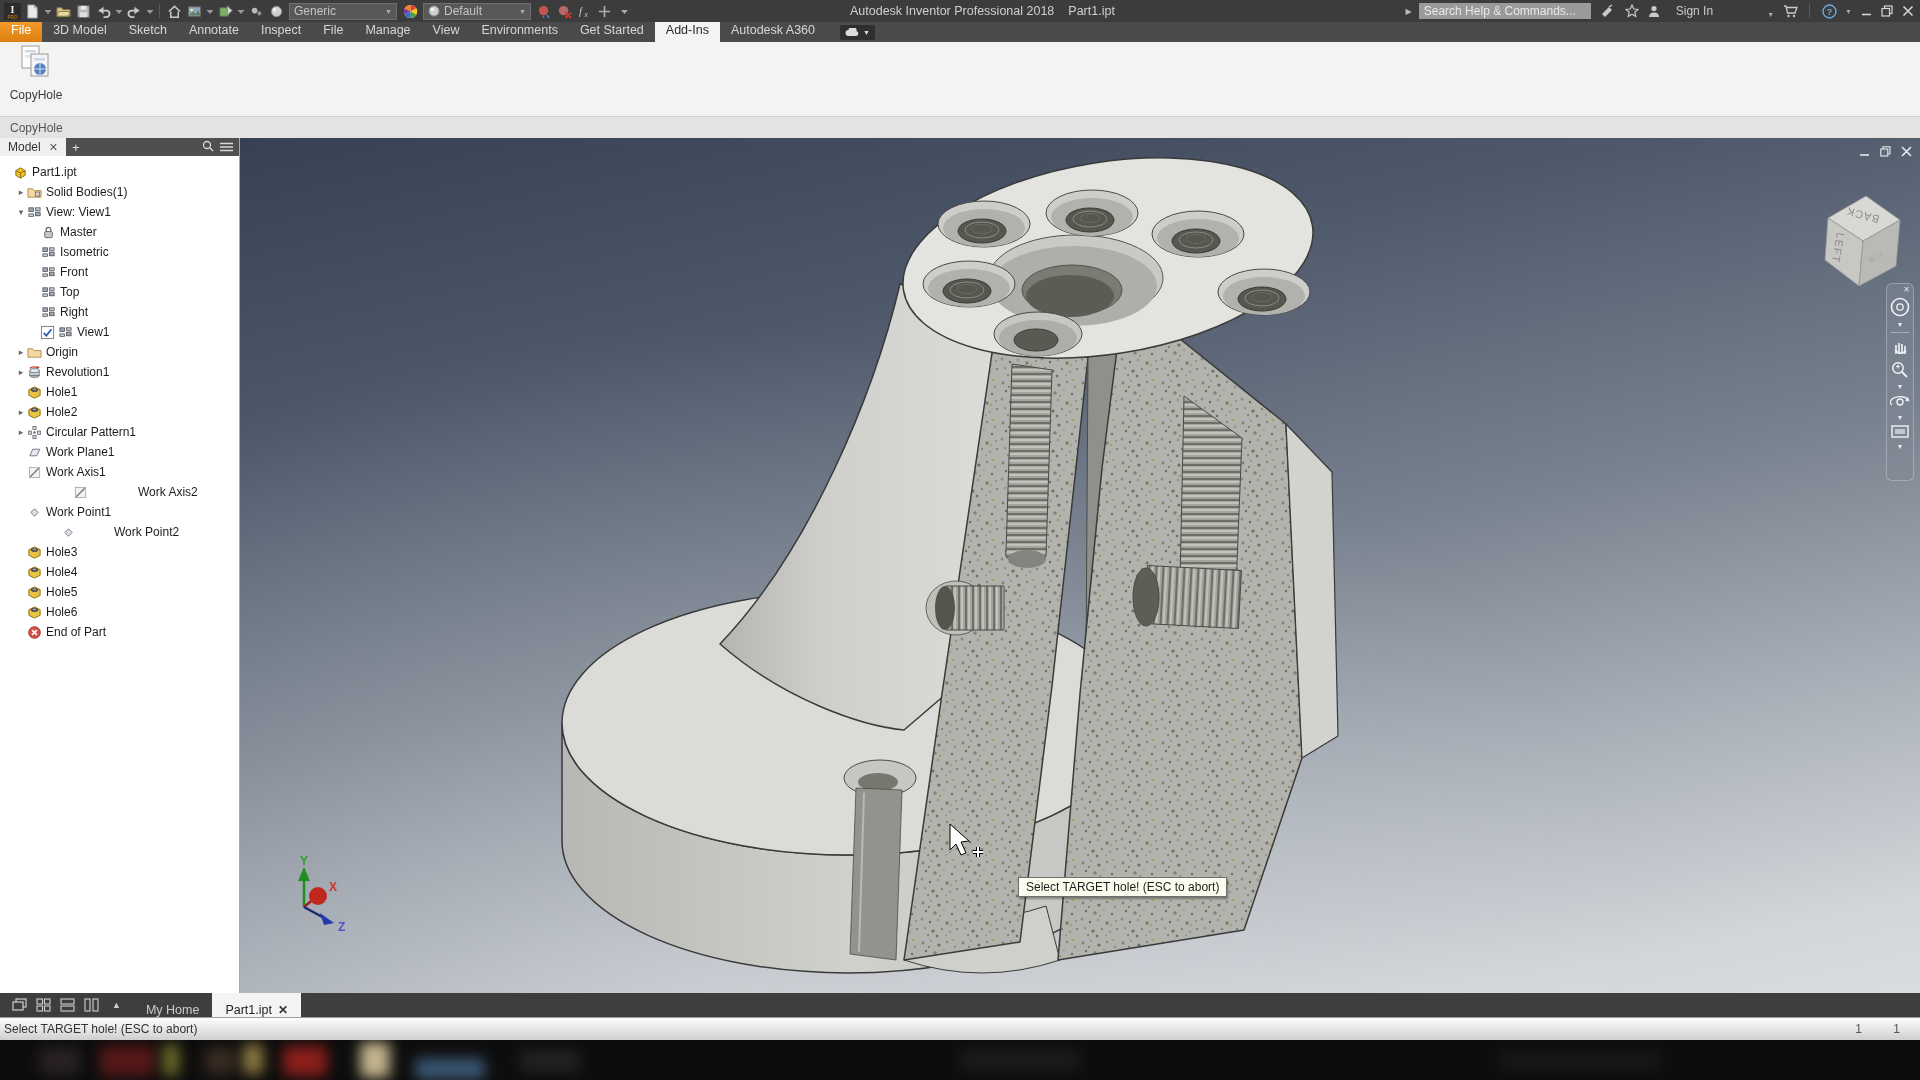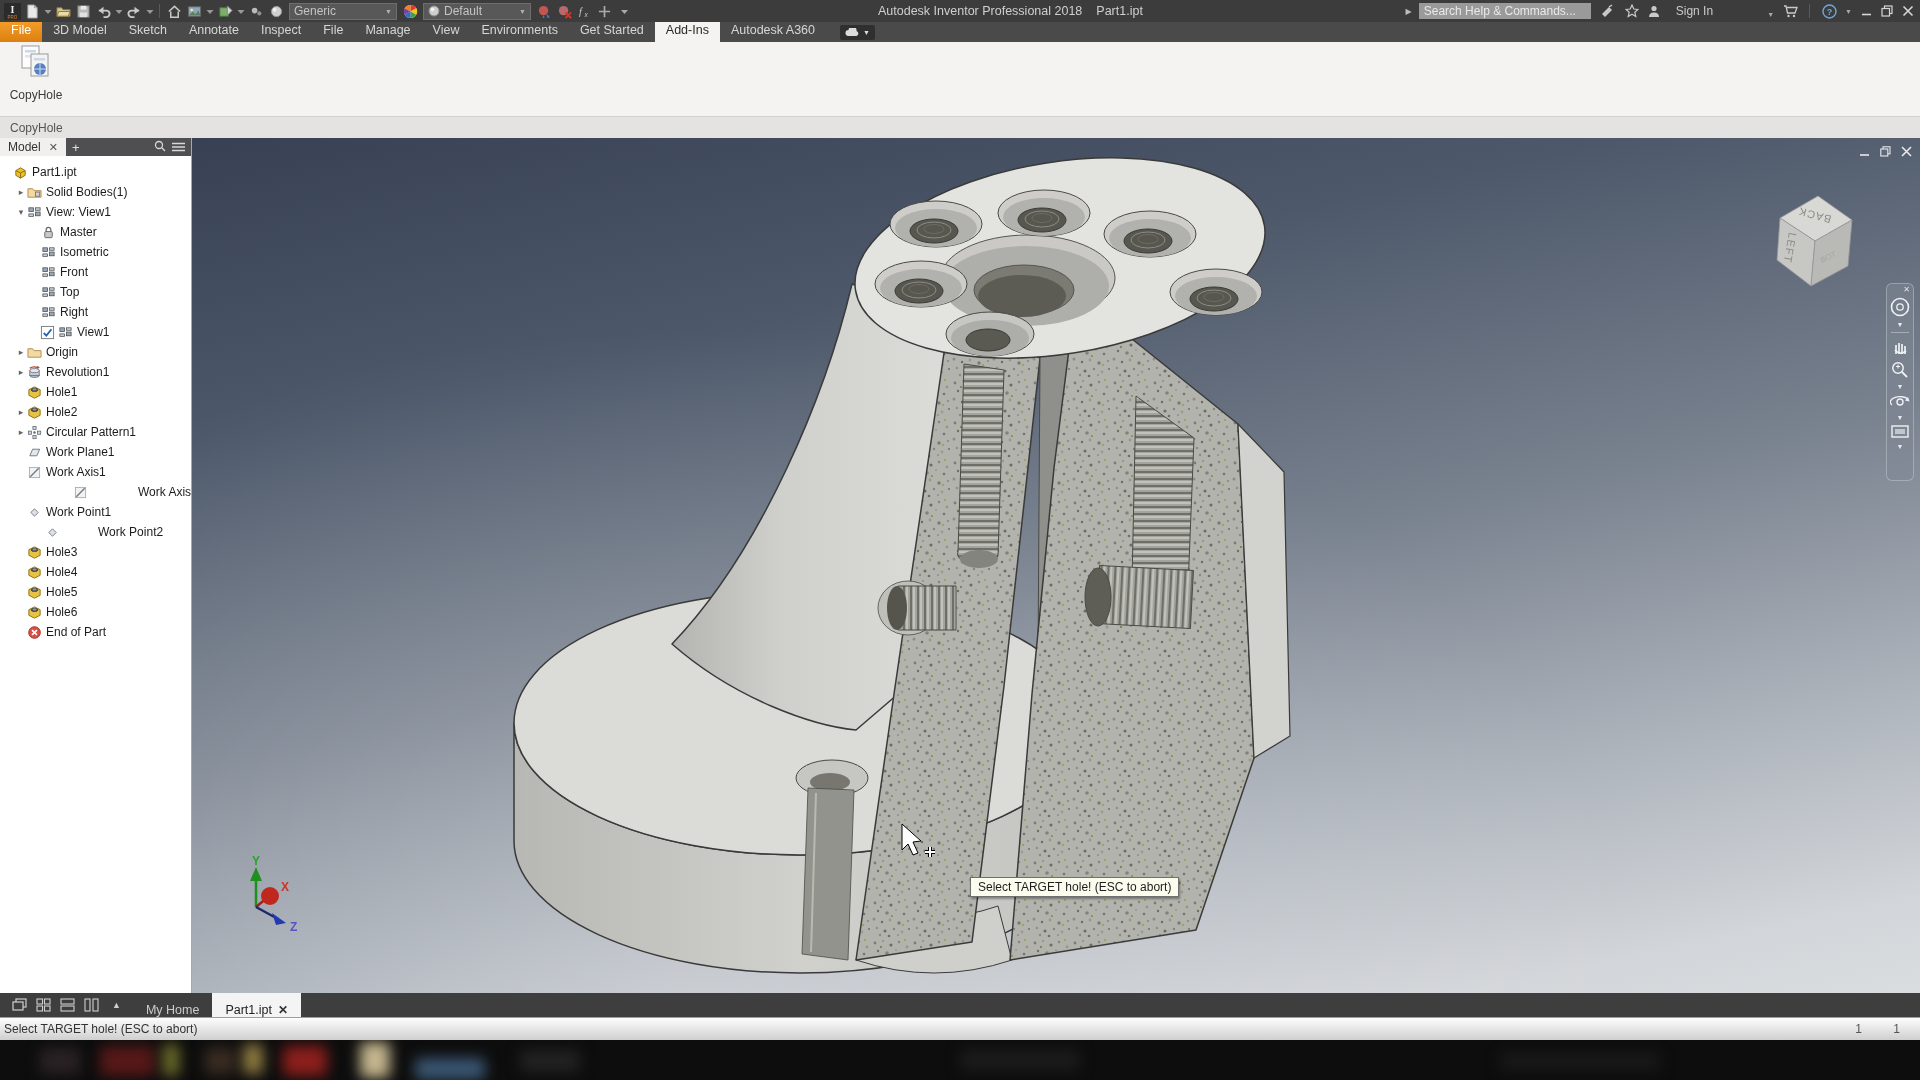--- a/index.html
+++ b/index.html
@@ -8,21 +8,21 @@
 
   
   .titlebar { height:22px; background:#3c3c3c; display:flex; align-items:center; color:#c9c9c9; font-size:12px; position:relative; flex:0 0 auto; }
   .qat { display:flex; align-items:center; gap:2px; padding-left:3px; }
   .qat-icon { display:flex; align-items:center; justify-content:center; width:18px; height:18px; }
   .qat-icon svg { display:block; }
   .qat-sep { width:1px; height:14px; background:#5a5a5a; margin:0 3px; }
   .qat-drop { display:flex; align-items:center; justify-content:center; width:9px; height:18px; color:#aaa; font-size:7px; }
   .tb-combobox { display:flex; align-items:center; gap:4px; background:#585858; border:1px solid #6e6e6e; height:17px; padding:0 4px; min-width:108px; color:#c4c4c4; margin:0 2px; }
   .tb-combobox .cb-arrow { margin-left:auto; font-size:7px; color:#b0b0b0; }
-  .app-title { position:absolute; left:878px; top:0; height:22px; display:flex; align-items:center; gap:14px; color:#cfcfcf; font-size:12.5px; white-space:nowrap; }
+  .app-title { position:absolute; left:850px; top:0; height:22px; display:flex; align-items:center; gap:14px; color:#cfcfcf; font-size:12.5px; white-space:nowrap; }
   .tb-right { position:absolute; right:0; top:0; height:22px; display:flex; align-items:center; gap:7px; padding-right:5px; }
   .search-arrow { color:#bdbdbd; font-size:8px; }
   .search-box { width:172px; height:16px; background:#9a9a9a; color:#e9e9e9; border:none; font-size:12px; padding:0 5px; display:flex; align-items:center; }
   .signin { display:flex; align-items:flex-end; gap:16px; color:#c9c9c9; }
   .win-btn { width:14px; height:14px; display:flex; align-items:center; justify-content:center; }
 
   
   .tabrow { height:20px; background:#4a4a4a; display:flex; align-items:flex-end; flex:0 0 auto; }
   .rtab { height:20px; display:flex; align-items:center; padding:12px 11px; color:#d6d6d6; font-size:12.5px; cursor:default; white-space:nowrap; }
   .rtab.accent { background:linear-gradient(#f6a22d,#dd7f10); color:#fff; }
@@ -30,21 +30,21 @@
   .a360-sync { margin-left:14px; height:15px; display:flex; align-items:center; gap:3px; background:#2f2f2f; border-radius:2px; padding:0 5px; margin-bottom:2px; color:#ddd; font-size:7px; }
 
   
   .ribbon { height:74px; background:#f4f3f2; display:flex; flex:0 0 auto; }
   .big-btn { width:64px; margin-left:4px; margin-top:2px; display:flex; flex-direction:column; align-items:center; justify-content:flex-start; gap:2px; }
   .big-btn .lbl { font-size:12px; color:#3a3a3a; }
   .panel-strip { height:22px; background:#e4e3e2; border-top:1px solid #d2d1d0; display:flex; align-items:center; padding-left:10px; font-size:12px; color:#555; flex:0 0 auto; }
 
   
   .main { flex:1 1 auto; display:flex; min-height:0; }
-  .browser { width:192px; background:#fff; border-right:1px solid #a9a9a9; display:flex; flex-direction:column; }
+  .browser { width:240px; background:#fff; border-right:1px solid #a9a9a9; display:flex; flex-direction:column; }
   .btabs { height:18px; display:flex; align-items:stretch; background:#4f4f51; flex:0 0 auto; }
   .btab-model { background:#f1f0ef; display:flex; align-items:center; gap:8px; padding:0 8px; font-size:12px; color:#333; }
   .btab-close { color:#555; font-size:11px; }
   .btab-rest { flex:1; display:flex; align-items:center; color:#e3e3e3; padding:0 6px; gap:6px; }
   .btab-rest .spacer { flex:1; }
   .tree { flex:1; overflow:hidden; padding-top:6px; }
   .trow { height:20px; display:flex; align-items:center; font-size:12px; color:#1c1c1c; white-space:nowrap; }
   .trow .arr { width:10px; font-size:9px; color:#666; text-align:center; flex:0 0 auto; }
   .trow .ticon { width:16px; height:16px; display:flex; align-items:center; justify-content:center; flex:0 0 auto; margin-right:4px; }
   .trow .cbx { width:15px; height:15px; margin-right:2px; flex:0 0 auto; }
@@ -572,21 +572,21 @@
   </div>
           <div class="trow" style="padding-left: 16px;">
     <span class="arr"></span>
     <span class="ticon">
               <svg width="15" height="15" viewBox="0 0 16 16">
                 <rect x="5.2" y="5.2" width="5.6" height="5.6" transform="rotate(45 8 8)" fill="#dde1e6" stroke="#70787f" stroke-width="0.9"></rect>
               </svg>
             </span>
     <span class="tlabel">Work Point1</span>
   </div>
-          <div class="trow" style="padding-left: 0; gap: 34px;">
+          <div class="trow" style="padding-left: 16px; gap: 34px;">
     <span class="arr"></span>
     <span class="ticon">
               <svg width="15" height="15" viewBox="0 0 16 16">
                 <rect x="5.2" y="5.2" width="5.6" height="5.6" transform="rotate(45 8 8)" fill="#dde1e6" stroke="#70787f" stroke-width="0.9"></rect>
               </svg>
             </span>
     <span class="tlabel">Work Point2</span>
   </div>
           <div class="trow" style="padding-left: 16px;">
     <span class="arr"></span>

